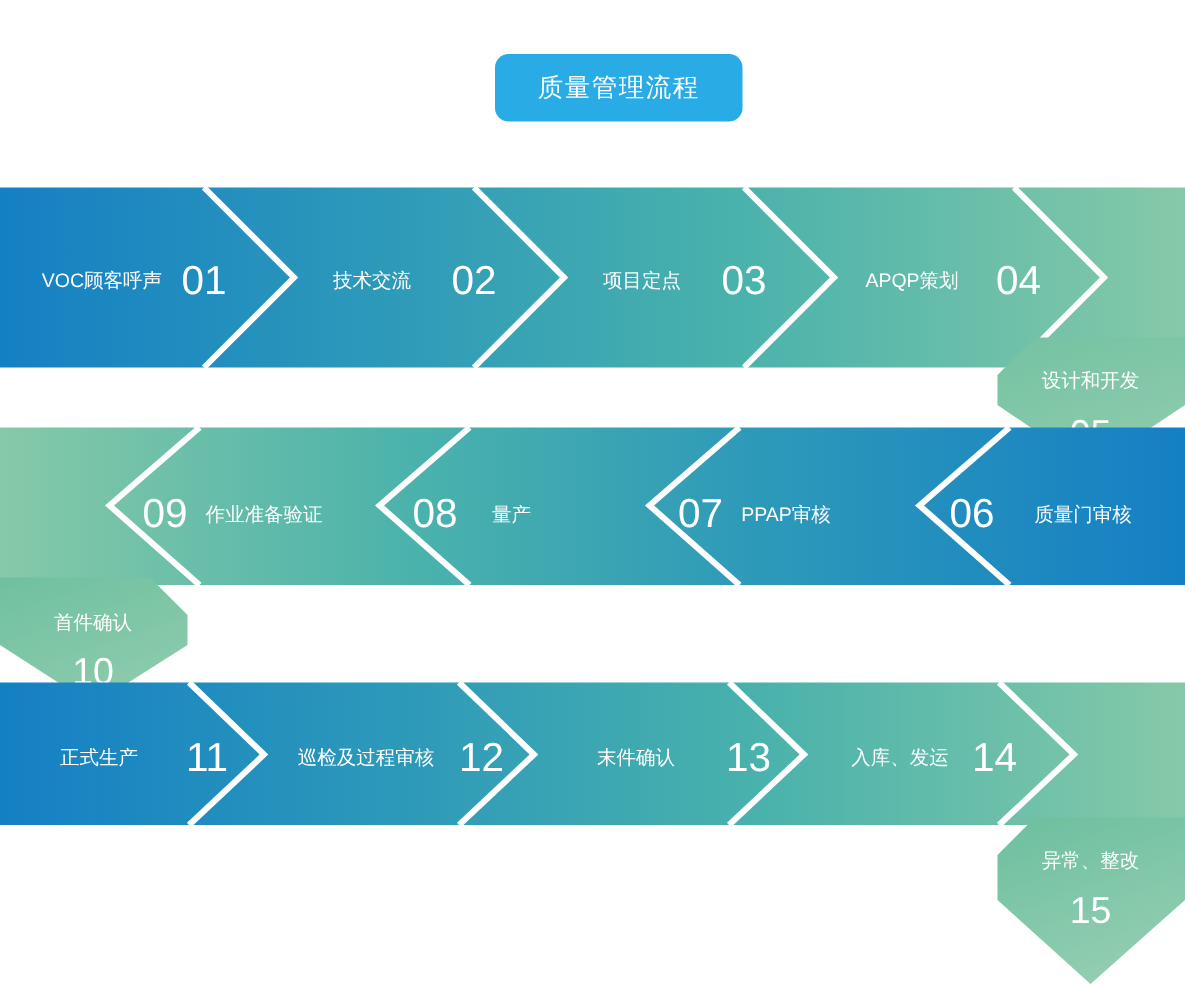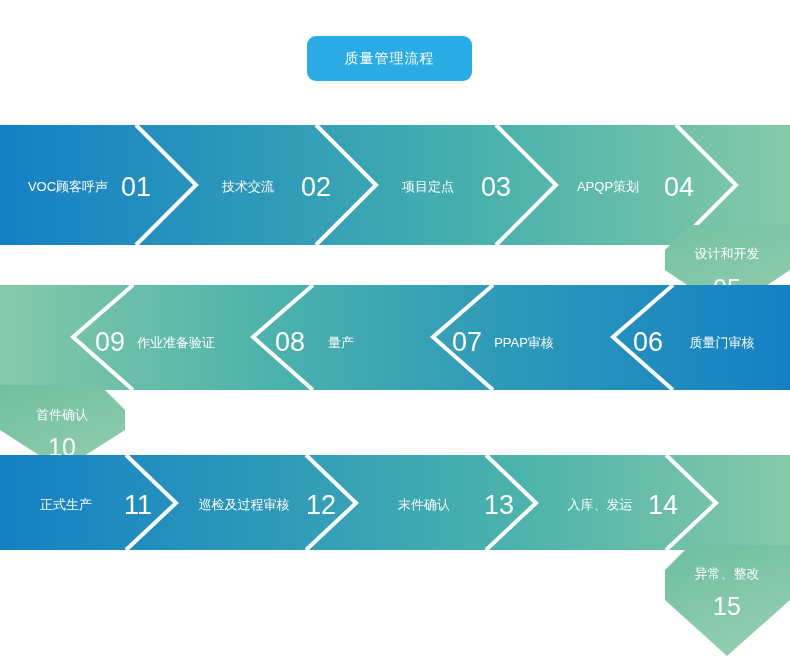--- a/index.html
+++ b/index.html
@@ -11,31 +11,31 @@
     width: 790px;
     height: 656px;
     position: relative;
     overflow: hidden;
     font-family: "Liberation Sans", "DejaVu Sans", sans-serif;
   }
 
   
   #title-badge {
     position: absolute;
-    left: 307px;
+    left: 330px;
     top: 36px;
     width: 165px;
     height: 45px;
     background: #29abe6;
     border-radius: 9px;
     display: flex;
     align-items: center;
     justify-content: center;
     color: #ffffff;
-    font-size: 14px;
+    font-size: 17px;
     letter-spacing: 1px;
   }
 
   
   #flow-canvas {
     position: absolute;
     left: 0;
     top: 0;
     width: 790px;
     height: 656px;

